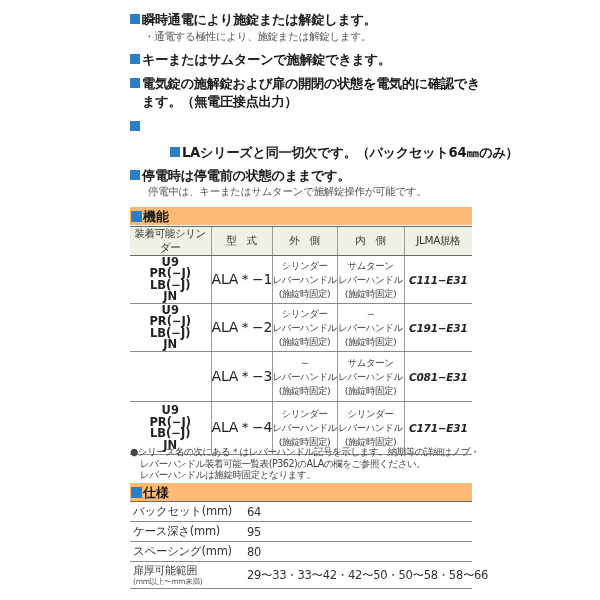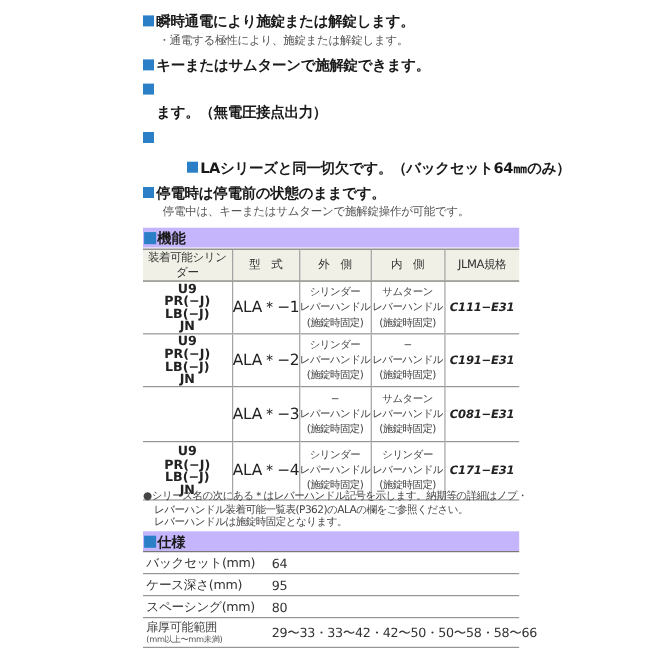--- a/index.html
+++ b/index.html
@@ -5,21 +5,21 @@
   html, body { margin:0; padding:0; background:#ffffff; }
   body { width:600px; height:600px; position:relative; overflow:hidden;
          font-family:"DejaVu Sans", "Liberation Sans", sans-serif; color:#222; }
   .page { position:absolute; left:130px; top:0; width:342px; }
   .feat { position:absolute; left:0; white-space:nowrap; font-weight:bold; font-size:13.2px; color:#1a1a1a; letter-spacing:-0.3px; }
   .feat .sq { display:inline-block; width:10px; height:10px; background:#2a7fc6; margin-right:2px; vertical-align:-0px; }
   .sub { position:absolute; left:14px; font-size:10.5px; color:#555; white-space:nowrap; letter-spacing:-0.3px; }
   .sub.indent { left:18px; }
   .feat2 { position:absolute; left:12px; font-weight:bold; font-size:13.2px; color:#1a1a1a; white-space:nowrap; letter-spacing:-0.3px; }
 
-  .band { position:absolute; left:0; width:342px; height:18px; background:#c4b5fd; }
+  .band { position:absolute; left:0; width:342px; height:18px; background:#fdba74; }
   .band .title { position:absolute; left:1px; top:1px; font-weight:bold; font-size:13px; color:#1a1a1a; }
   .band .sq { display:inline-block; width:11px; height:11px; background:#2a7fc6; margin-right:1px; vertical-align:-1px; }
 
   table.func { position:absolute; left:0; top:226px; width:342px; border-collapse:collapse; table-layout:fixed; }
   table.func th { background:#f1f0e6; font-weight:normal; font-size:10.5px; color:#333; height:15px; padding:0; border-left:1px solid #9a9a9a; border-top:1px solid #6a6a6a; border-bottom:1px solid #6a6a6a; letter-spacing:-0.4px; }
   table.func th:first-child { border-left:none; }
   table.func td { border-left:1px solid #9a9a9a; border-bottom:1px solid #8a8a8a; padding:0; text-align:center; vertical-align:middle; }
   table.func td:first-child { border-left:none; }
   .cyl { font-weight:bold; font-size:11.5px; line-height:11.5px; color:#222; }
   .model { font-weight:normal; font-size:14px; color:#222; white-space:nowrap; letter-spacing:-0.2px; }
@@ -46,21 +46,21 @@
   <div class="feat" style="top:11px;">
     <span class="sq"></span><span>瞬時通電により施錠または解錠します。</span>
   </div>
   <div class="sub" style="top:30px;">・通電する極性により、施錠または解錠します。</div>
 
   <div class="feat" style="top:51px;">
     <span class="sq"></span><span>キーまたはサムターンで施解錠できます。</span>
   </div>
 
   <div class="feat" style="top:75px;">
-    <span class="sq"></span>
+    <span class="sq"></span><span>電気錠の施解錠および扉の開閉の状態を電気的に確認でき</span>
   </div>
   <div class="feat2" style="top:93px;">ます。（無電圧接点出力）</div>
 
   <div class="feat" style="top:119px;">
     <span class="sq"></span>
   </div>
 
   <div class="feat" style="top:144px;margin-left:40px;">
     <span class="sq"></span><span>LAシリーズと同一切欠です。（バックセット64㎜のみ）</span>
   </div>

